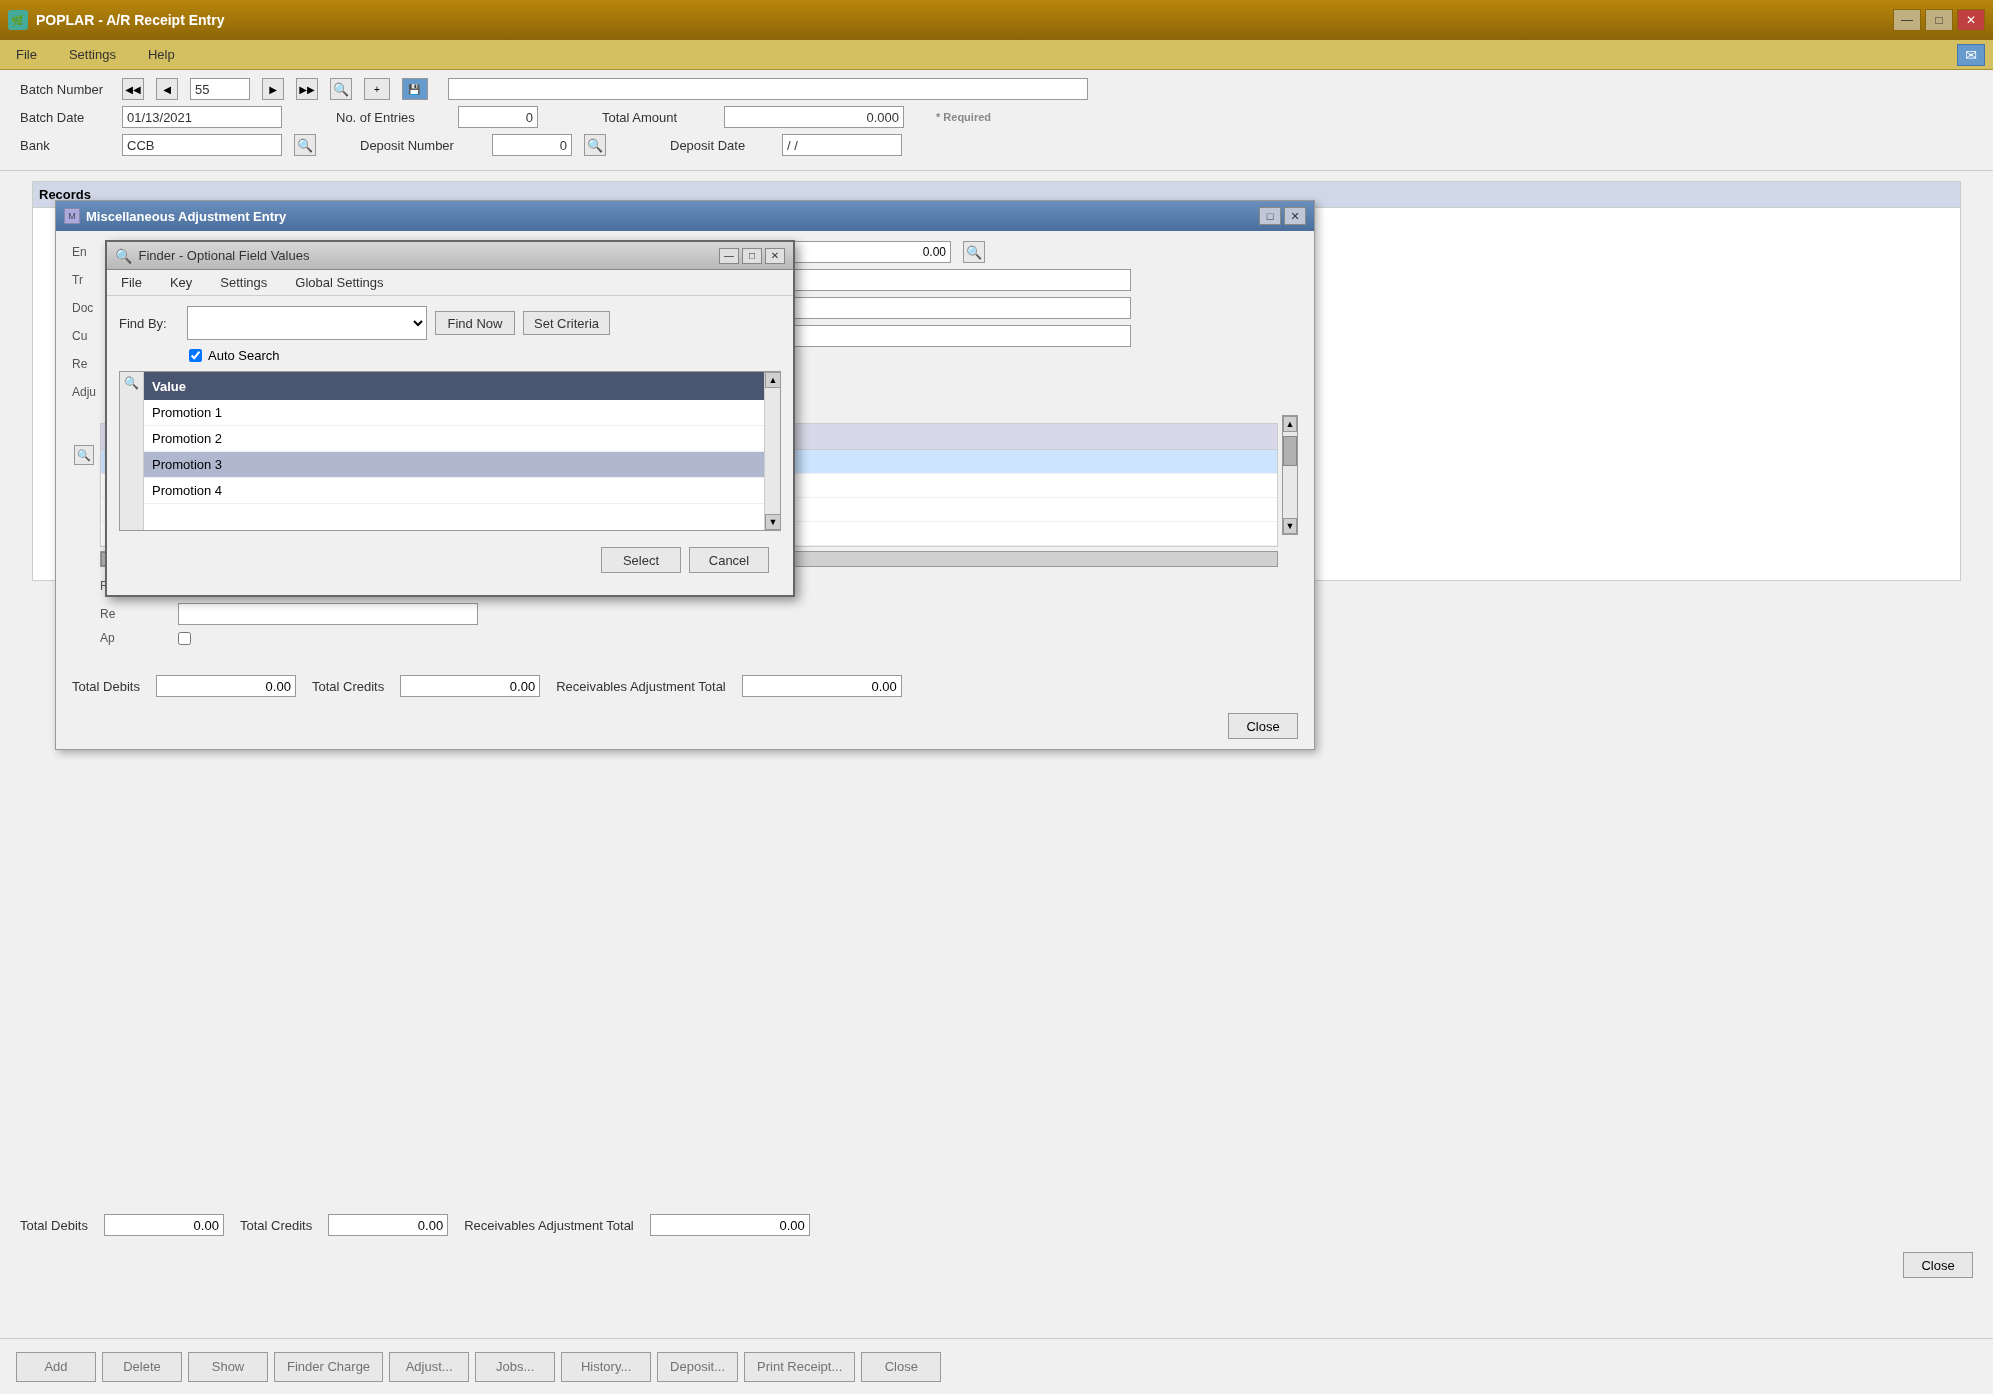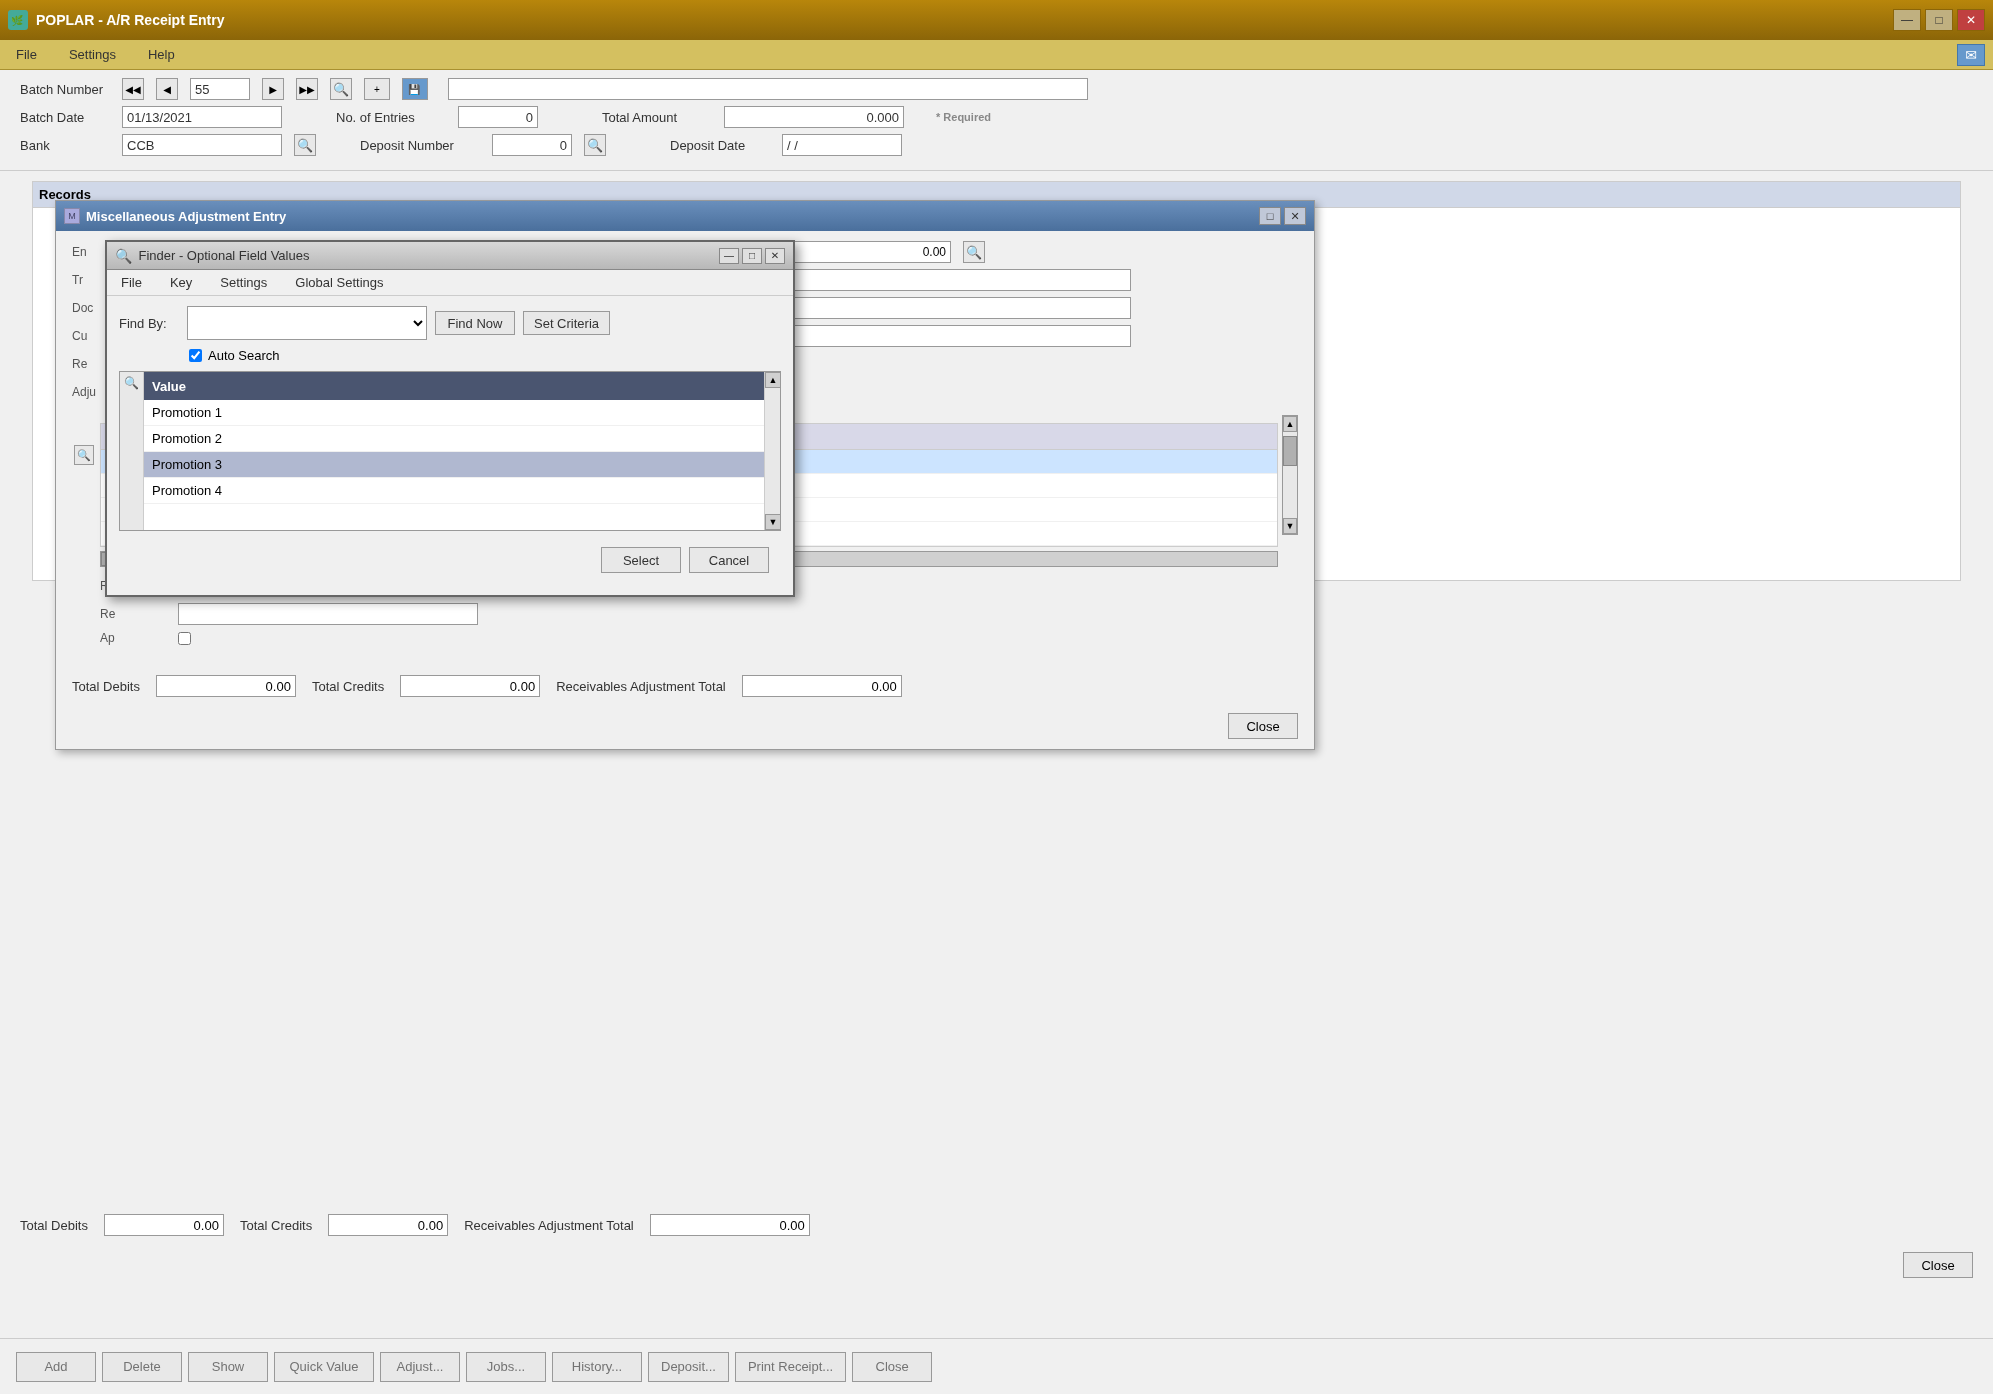--- a/index.html
+++ b/index.html
@@ -735,21 +735,21 @@
         <button class="dialog-footer-btn">Select</button>
         <button class="dialog-footer-btn">Cancel</button>
       </div>
     </div>
   </div>
 
   <div class="bottom-bar">
     <button class="bottom-btn">Add</button>
     <button class="bottom-btn">Delete</button>
     <button class="bottom-btn">Show</button>
-    <button class="bottom-btn" style="min-width:100px;">Quick Value</button>
+    <button class="bottom-btn" style="min-width:100px;">Finder Charge</button>
     <button class="bottom-btn">Adjust...</button>
     <button class="bottom-btn">Jobs...</button>
     <button class="bottom-btn" style="min-width:90px;">History...</button>
     <button class="bottom-btn">Deposit...</button>
     <button class="bottom-btn" style="min-width:110px;">Print Receipt...</button>
     <button class="bottom-btn">Close</button>
   </div>
 
 </div>
 

